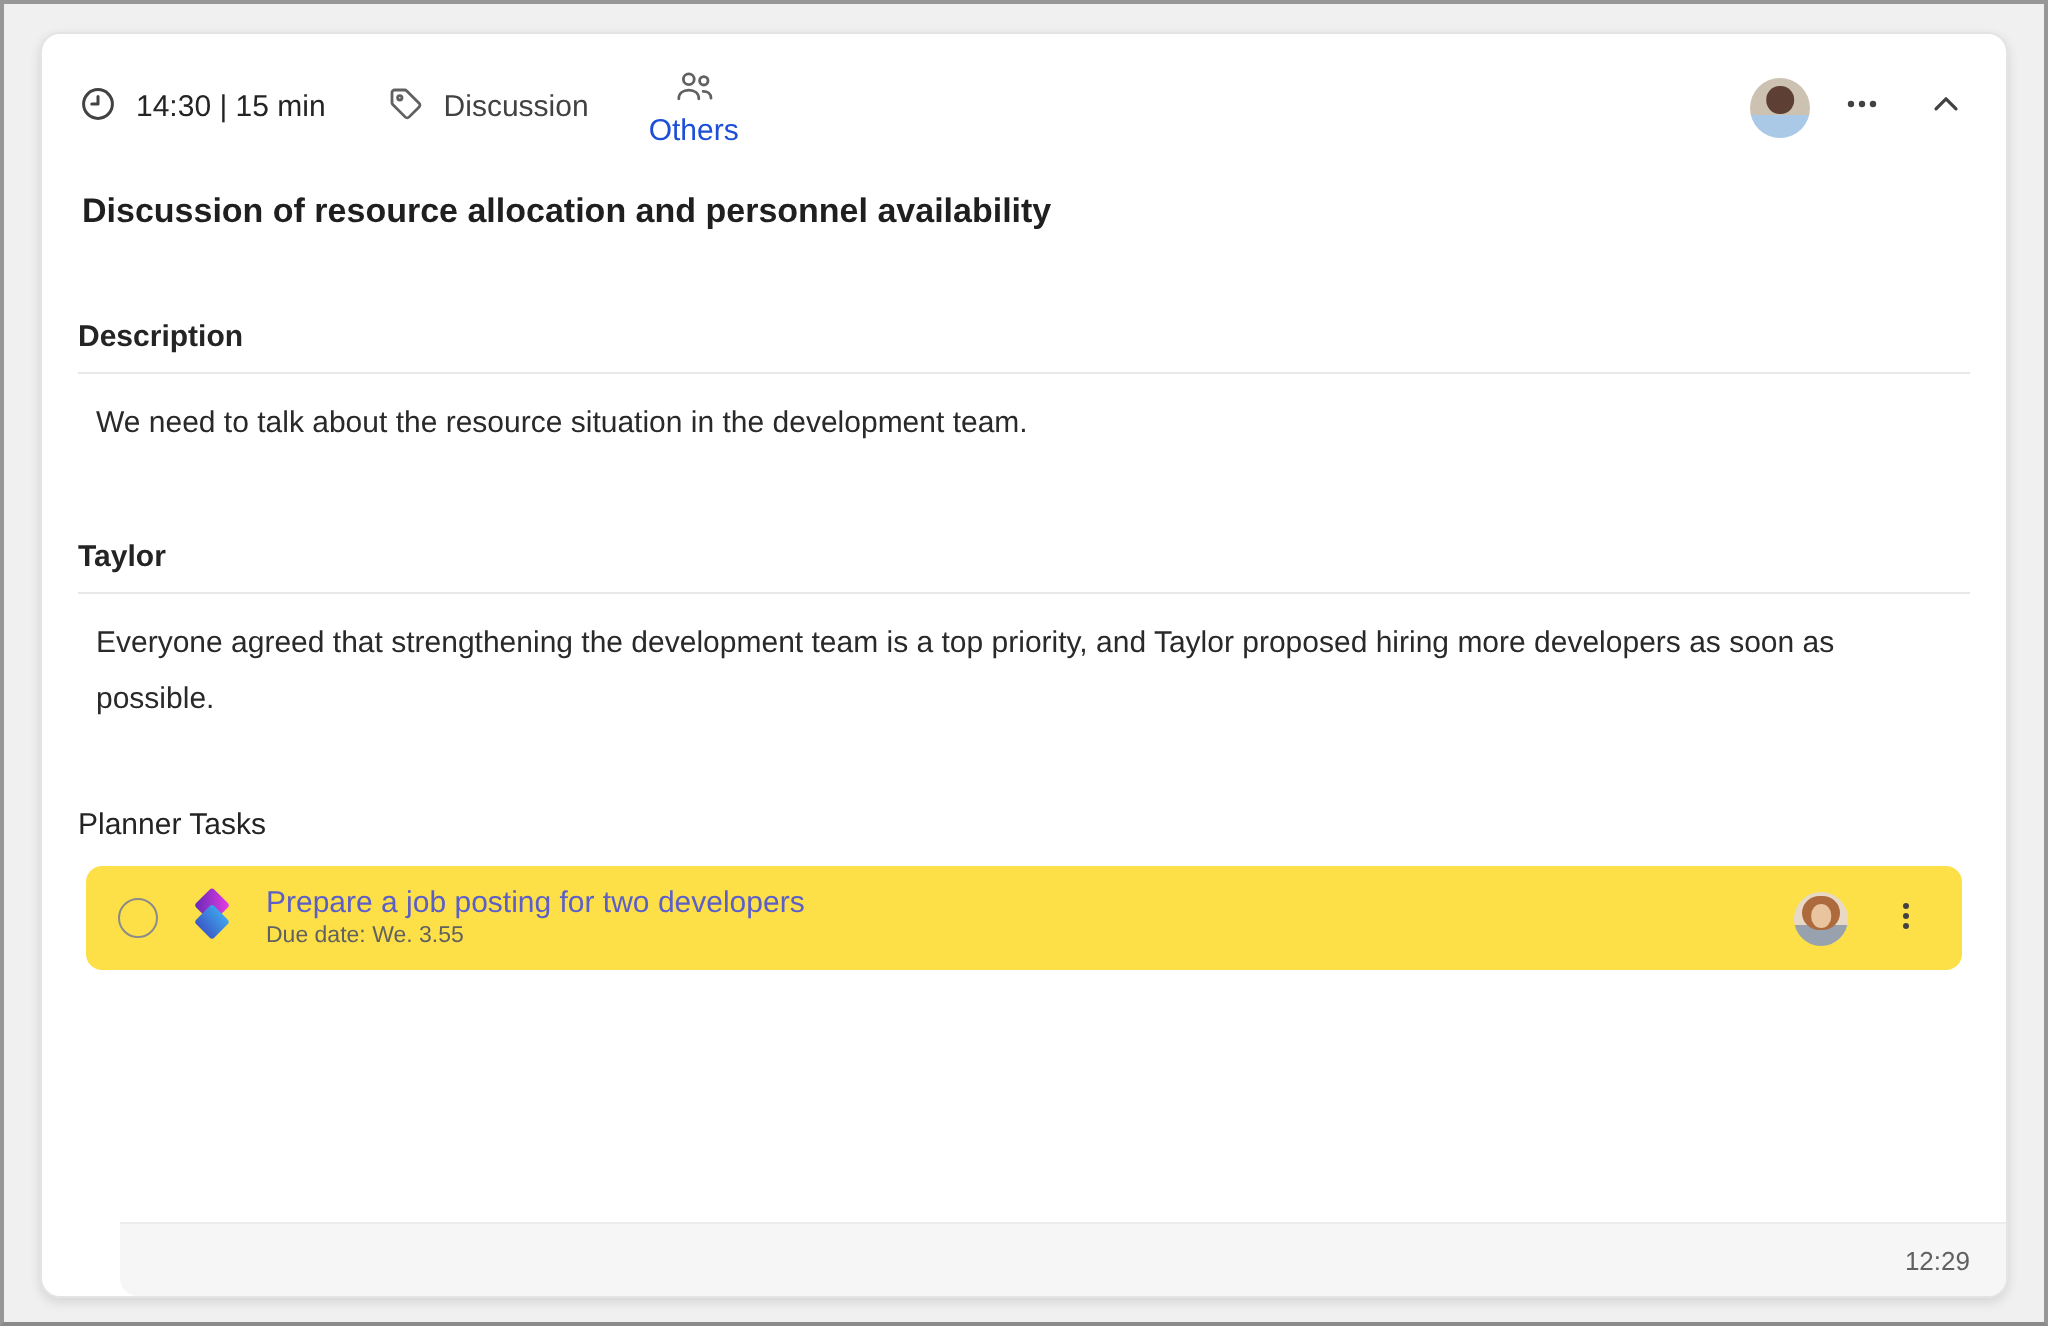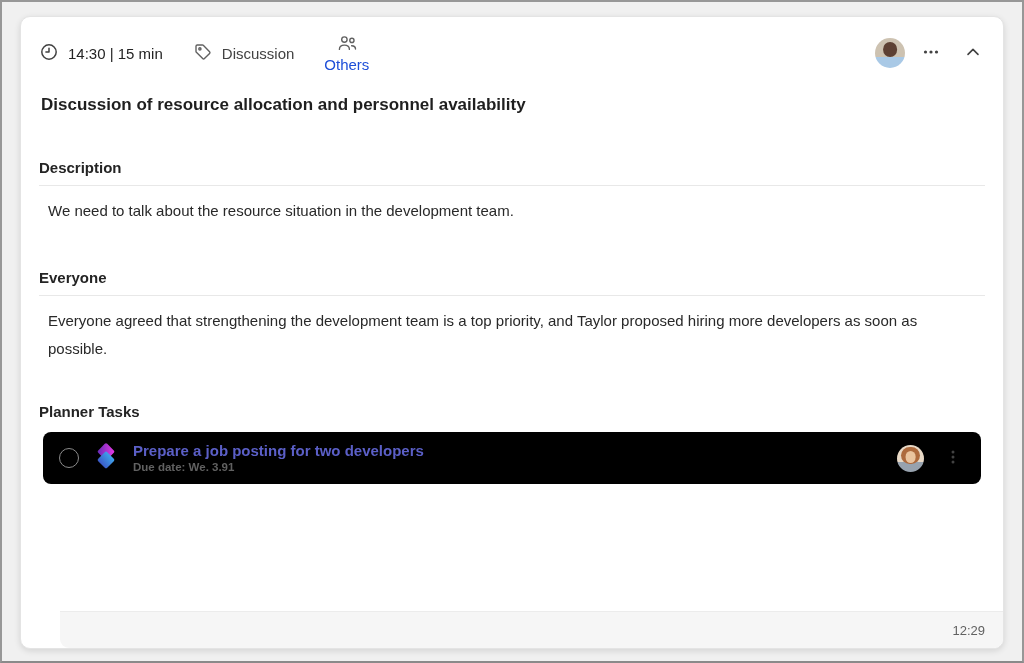--- a/index.html
+++ b/index.html
@@ -63,26 +63,26 @@
     padding-bottom:9px; border-bottom:1px solid #e8e8e8;
   }
   .section p {
     padding:11px 0 0 9px;
     font-size:15px; line-height:28px; color:#292929;
     max-width:930px;
   }
 
   
   .planner { margin:40px 18px 0 18px; }
-  .planner h2 { font-size:15px; font-weight:700; color:#242424; }
+  .planner h2 { font-size:15px; font-weight:400; color:#242424; }
   .task-row {
     margin:12px 4px 0 4px; height:52px;
-    background:#000000; border-radius:8px;
+    background:#fde047; border-radius:8px;
     display:flex; align-items:center;
-    padding:0 12px 0 16px; column-gap:13px;font-weight:bold;
+    padding:0 12px 0 16px; column-gap:13px;
   }
   .task-checkbox {
     width:20px; height:20px; border:1.5px solid #8b8b8b; border-radius:50%;
     background:transparent; cursor:pointer; flex:none; padding:0;
   }
   .task-texts { display:flex; flex-direction:column; row-gap:1px; }
   .task-title { font-size:15px; color:#5b5fc7; text-decoration:none; line-height:18px; }
   .task-due { font-size:11.5px; color:#616161; line-height:13px; }
   .task-right { margin-left:auto; display:flex; align-items:center; column-gap:13px; }
 
@@ -162,21 +162,21 @@
     </div>
 
     <h1 class="title">Discussion of resource allocation and personnel availability</h1>
 
     <div class="section">
       <h2>Description</h2>
       <p>We need to talk about the resource situation in the development team.</p>
     </div>
 
     <div class="section">
-      <h2>Everyone</h2>
+      <h2>Taylor</h2>
       <p>Everyone agreed that strengthening the development team is a top priority, and Taylor proposed hiring more developers as soon as possible.</p>
     </div>
 
 
     <div class="planner">
       <h2>Planner Tasks</h2>
 
       <div class="task-row">
         <button class="task-checkbox"></button>
 
@@ -192,21 +192,21 @@
                   <stop offset="1" stop-color="#3fb2f2"></stop>
               </linearGradient>
             </defs>
             <path d="M16 3.5L23.5 11L16 18.5L8.5 11Z" fill="url(#plTop)" stroke="url(#plTop)" stroke-width="4" stroke-linejoin="round"></path>
             <path d="M16 13L23.5 20.5L16 28L8.5 20.5Z" fill="url(#plBot)" stroke="url(#plBot)" stroke-width="4" stroke-linejoin="round"></path>
           </svg>
         </span>
 
         <span class="task-texts">
           <a href="#" class="task-title">Prepare a job posting for two developers</a>
-          <span class="task-due">Due date: We. 3.91</span>
+          <span class="task-due">Due date: We. 3.55</span>
         </span>
 
         <span class="task-right">
           <span class="avatar avatar-woman"></span>
           <button class="icon-btn">
             <span>
               <svg width="18" height="18" viewBox="0 0 18 18">
                 <circle cx="9" cy="4" r="1.5" fill="#424242"></circle>
                 <circle cx="9" cy="9" r="1.5" fill="#424242"></circle>
                 <circle cx="9" cy="14" r="1.5" fill="#424242"></circle>

